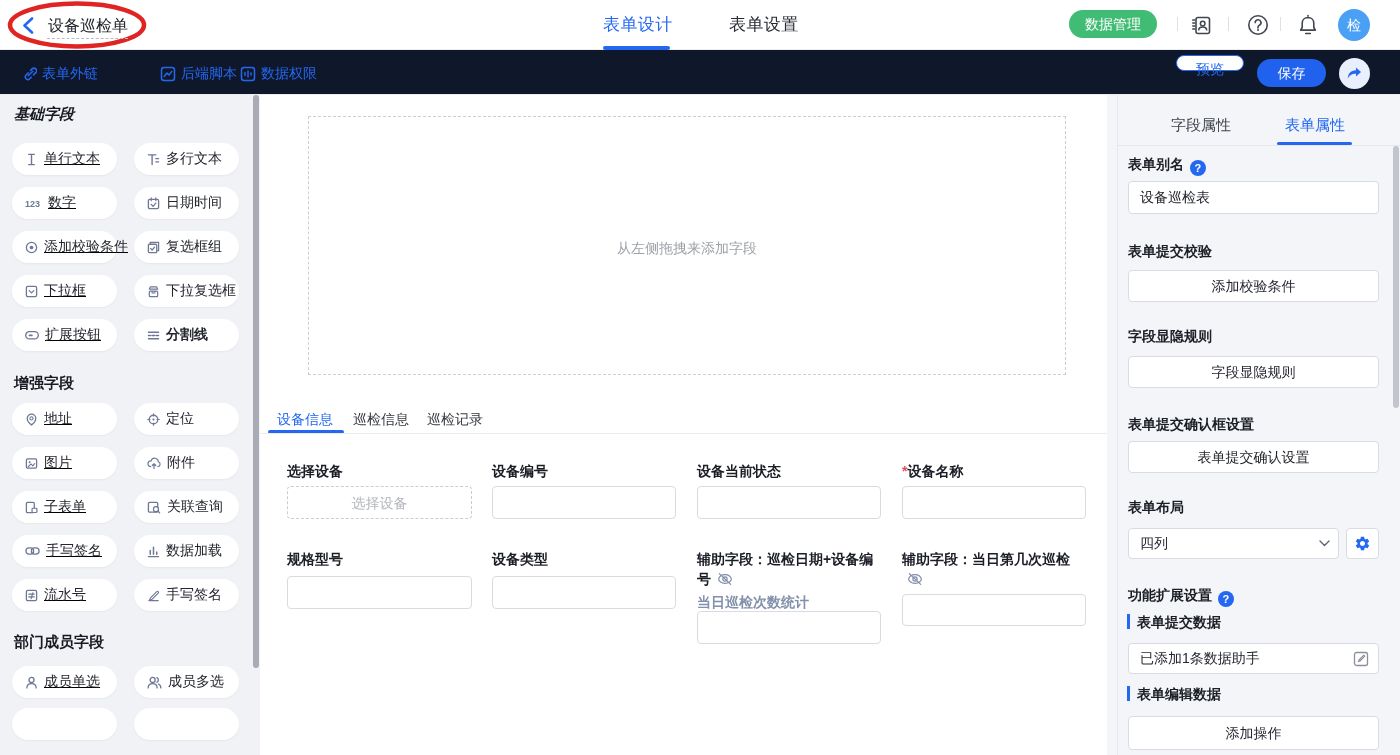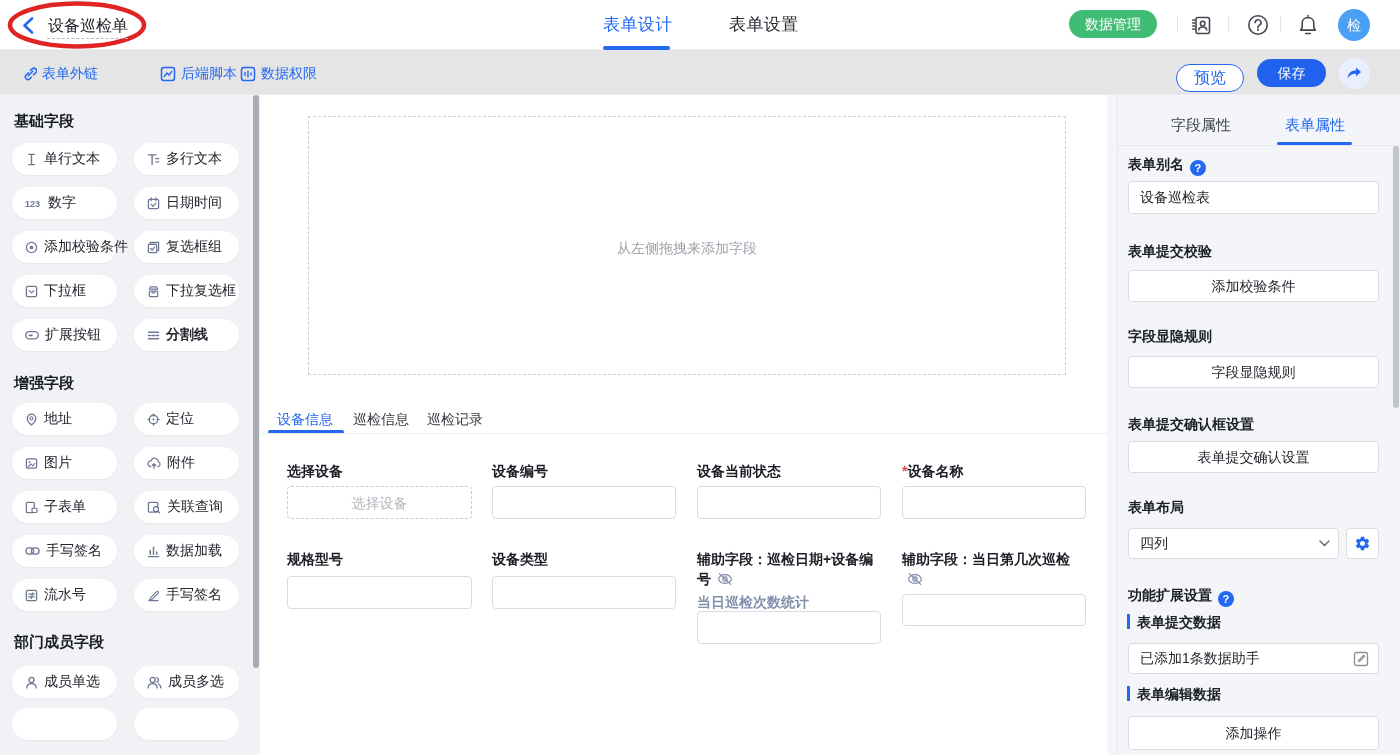--- a/index.html
+++ b/index.html
@@ -1,29 +1,29 @@
 <!DOCTYPE html>
 <html><head>
 <meta charset="utf-8">
 <style>
 *{margin:0;padding:0;box-sizing:border-box;}
 html,body{width:1400px;height:755px;overflow:hidden;}
 body{font-family:"Liberation Sans",sans-serif;position:relative;background:#fff;}
 .abs{position:absolute;}
 
 #header{position:absolute;left:0;top:0;width:1400px;height:50px;background:#fff;border-bottom:1px solid #ebedf0;}
-#toolbar{position:absolute;left:0;top:50px;width:1400px;height:45px;background:#e5e5e5;border-bottom:1px solid #ebedf0;}
+#toolbar{position:absolute;left:0;top:50px;width:1400px;height:45px;background:#0f172a;border-bottom:1px solid #ebedf0;}
 #sidebar{position:absolute;left:0;top:95px;width:260px;height:660px;background:#f0f2f6;overflow:hidden;}
 #canvas{position:absolute;left:260px;top:95px;width:847px;height:660px;background:#fff;padding-left:28px;}
 #rpanel{position:absolute;left:1107px;top:95px;width:293px;height:660px;background:#f3f5f8;}
 .hd{font-size:15px;font-weight:bold;color:#171a20;position:absolute;left:14px;}
 .pill{position:absolute;width:105px;height:32px;background:#fff;border-radius:16px;display:flex;align-items:center;padding-left:13px;box-shadow:0 1px 2px rgba(31,35,41,.05);}
 .pill svg{flex:0 0 auto;}
 .pill span{margin-left:6px;font-size:14px;color:#23262e;white-space:nowrap;}
-.c1{left:12px;}
+.c1{left:12px;text-decoration:underline;}
 .c2{left:134px;}
 .tlink{position:absolute;top:15px;font-size:14px;color:#2468f2;display:flex;align-items:center;gap:5px;}
 .inp{position:absolute;background:#fff;border:1px solid #d8dbe2;border-radius:4px;}
 .lbl{position:absolute;font-size:14px;font-weight:bold;color:#1b1e25;white-space:nowrap;}
 .pbtn{position:absolute;left:21px;width:251px;height:32px;background:#fff;border:1px solid #d9dce2;border-radius:4px;font-size:14px;color:#23262d;text-align:center;line-height:30px;}
 .plbl{position:absolute;left:21px;font-size:14px;font-weight:bold;color:#1b1e25;}
 .qicon{display:inline-block;margin-left:2px;width:16px;height:16px;border-radius:8px;background:#2468f2;color:#fff;font-size:11px;font-weight:bold;text-align:center;line-height:16px;vertical-align:-3px;}
 </style>
 </head>
 <body>
@@ -77,31 +77,31 @@
       </svg>
       <span>后端脚本</span>
     </div>
   <div class="tlink" style="left:240px;">
       <svg width="16" height="16" viewBox="0 0 16 16">
         <rect x="1.5" y="1.5" width="13" height="13" rx="2.5" fill="none" stroke="#2468f2" stroke-width="1.5"></rect>
         <path d="M5 6.5v3M8 5v6M11 7v2" stroke="#2468f2" stroke-width="1.4" stroke-linecap="round"></path>
       </svg>
       <span>数据权限</span>
     </div>
-  <div class="abs" style="left:1176px;top:14px;width:68px;height:28px;border:1px solid #2468f2;border-radius:14px;color:#2468f2;font-size:16px;text-align:center;line-height:26px;background:#fff;">预览</div>
+  <div class="abs" style="left:1176px;top:5px;width:68px;height:16px;border:1px solid #2468f2;border-radius:14px;color:#2468f2;font-size:14px;text-align:center;line-height:26px;background:#fff;">预览</div>
   <div class="abs" style="left:1257px;top:9px;width:69px;height:28px;border-radius:14px;color:#fff;font-size:14px;text-align:center;line-height:28px;background:#2062ee;">保存</div>
   <div class="abs" style="left:1339px;top:8px;width:31px;height:31px;border-radius:16px;background:#e9effc;">
     <svg style="position:absolute;left:7px;top:7px;" width="17" height="17" viewBox="0 0 17 17">
         <path d="M10 2.5 L15 7 L10 11.5 V8.8 C5.5 8.8 3 10.8 1.8 13.8 C1.8 9 4.5 5.6 10 5.3 Z" fill="#2468f2"></path>
       </svg>
   </div>
 </div>
 
 <div id="sidebar">
-  <div class="hd" style="top:17px;">基础字段</div>
+  <div class="hd" style="top:10px;font-style:italic;">基础字段</div>
   <div class="pill c1" style="top:48px;">
       <svg width="13" height="13" viewBox="0 0 14 14">
         <path d="M4 1.5h6M4 12.5h6M7 1.5v11" stroke="#6e7794" stroke-width="1.5" fill="none" stroke-linecap="round"></path>
       </svg>
       <span>单行文本</span>
     </div>
   <div class="pill c2" style="top:48px;">
       <svg width="13" height="13" viewBox="0 0 14 14">
         <path d="M1.5 2h8M5.5 2v10.5M9.5 6h3M9.5 9.5h3" stroke="#6e7794" stroke-width="1.5" fill="none" stroke-linecap="round"></path>
       </svg>

